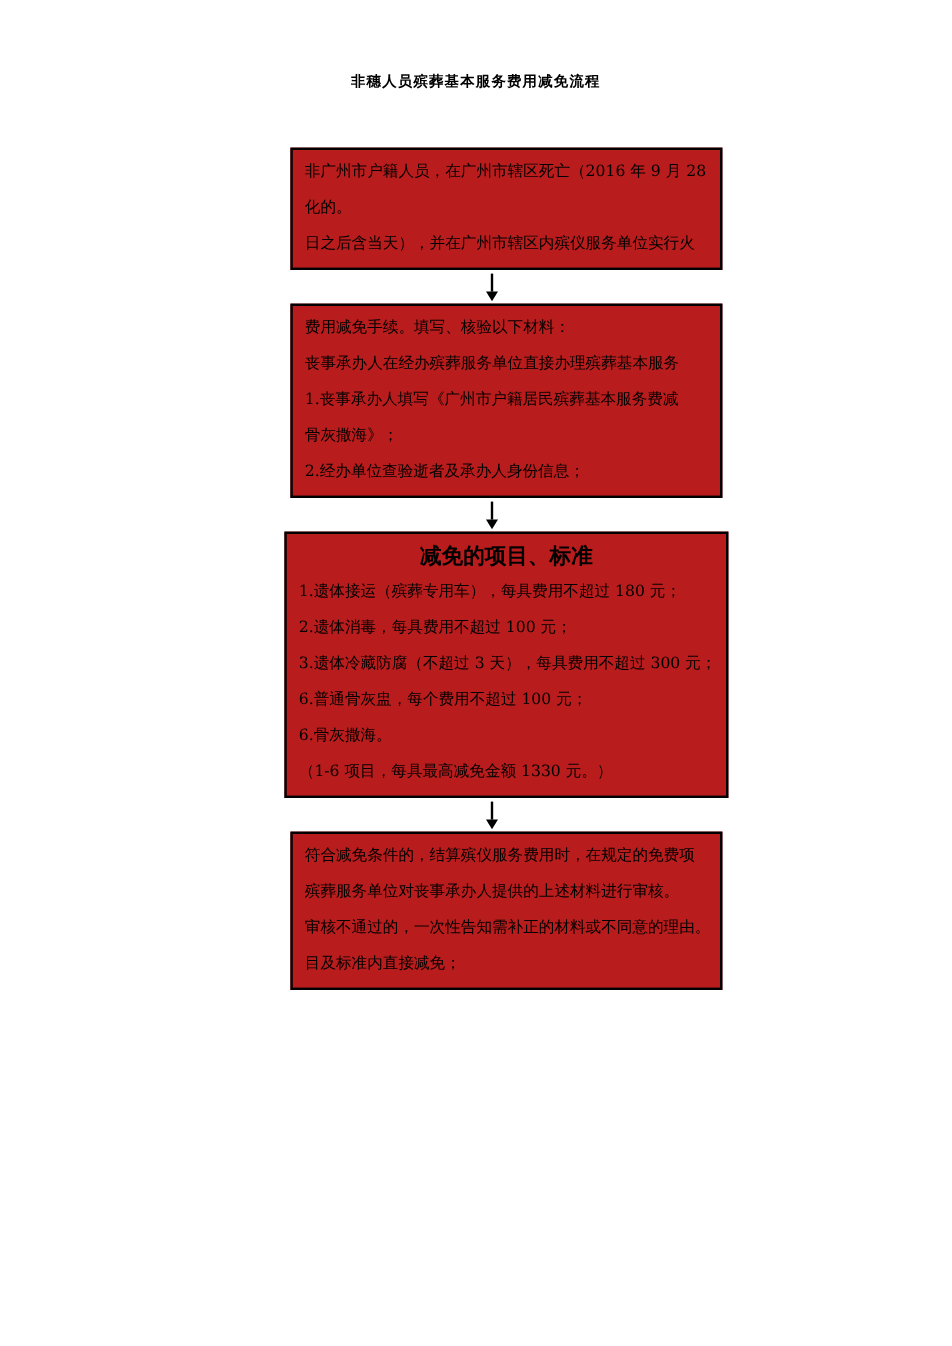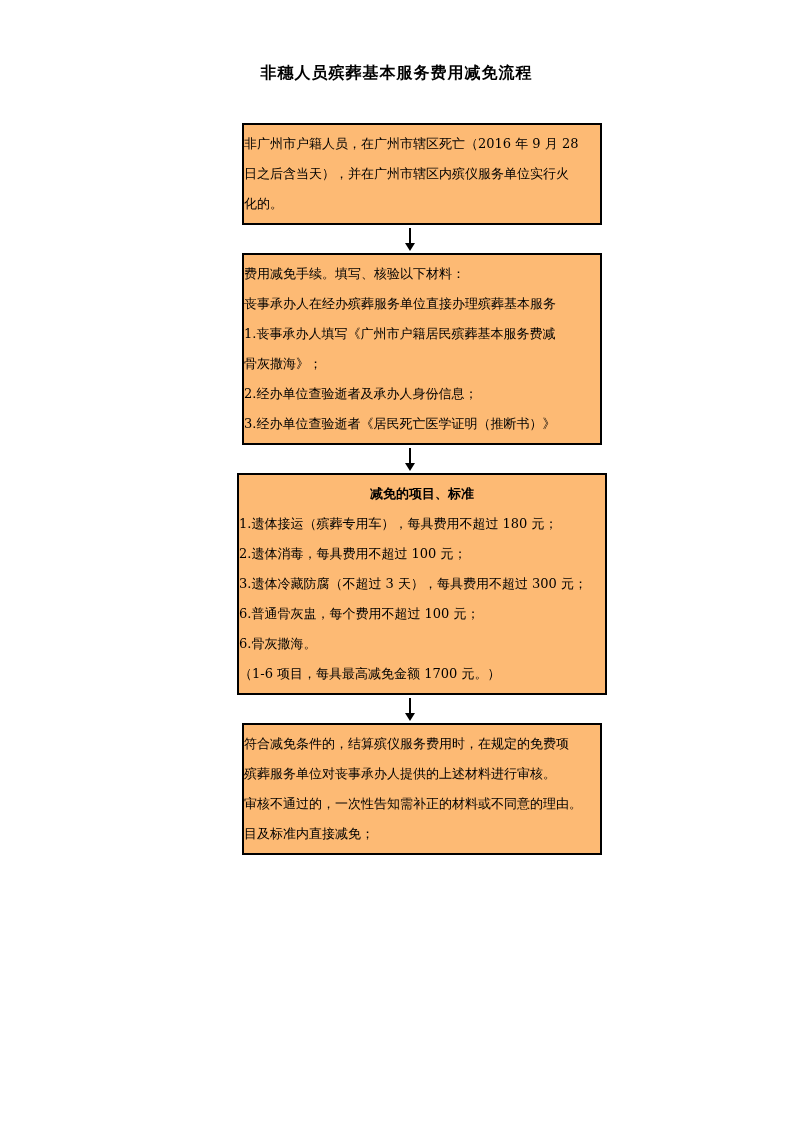--- a/index.html
+++ b/index.html
@@ -11,49 +11,49 @@
     font-family: "DejaVu Serif", "Liberation Serif", serif;
     color: #000000;
     overflow: hidden;
   }
   .doc-title {
     position: absolute;
     top: 52px;
     left: 0;
     width: 100%;
     text-align: center;
-    font-size: 16px;
+    font-size: 12px;
     font-weight: bold;
     letter-spacing: 1px;
   }
   .flow {
     position: absolute;
     left: 242px;
     top: 123px;
     width: 360px;
   }
   .fbox {
     box-sizing: border-box;
     width: 100%;
     border: 2px solid #000000;
-    padding: 4px 0;
+    padding: 4px 10px;
     font-size: 13px;
-    background: #fdba74;
+    background: #b91c1c;
   }
   .fbox .line {
     line-height: 30px;
     height: 30px;
     white-space: nowrap;
   }
   .fbox .heading {
     line-height: 30px;
     height: 30px;
     text-align: center;
     font-weight: bold;
-    font-size: 13px;
+    font-size: 18px;
     white-space: nowrap;
   }
   .fbox.wide {
     width: calc(100% + 10px);
     margin-left: -5px;
   }
   .arrow-gap {
     height: 28px;
     display: flex;
     flex-direction: column;
@@ -76,51 +76,50 @@
 </style>
 </head>
 <body>
 
 <h1 class="doc-title">非穗人员殡葬基本服务费用减免流程</h1>
 
 <div class="flow">
 
   <div class="fbox">
     <div class="line">非广州市户籍人员，在广州市辖区死亡（2016 年 9 月 28</div>
+    <div class="line">化的。</div>
     <div class="line">日之后含当天），并在广州市辖区内殡仪服务单位实行火</div>
-    <div class="line">化的。</div>
   </div>
 
   <div class="arrow-gap">
     <div class="arrow-line"></div>
     <div class="arrow-head"></div>
   </div>
 
   <div class="fbox">
     <div class="line">费用减免手续。填写、核验以下材料：</div>
     <div class="line">丧事承办人在经办殡葬服务单位直接办理殡葬基本服务</div>
     <div class="line">1.丧事承办人填写《广州市户籍居民殡葬基本服务费减</div>
     <div class="line">骨灰撒海》；</div>
     <div class="line">2.经办单位查验逝者及承办人身份信息；</div>
-    <div class="line">3.经办单位查验逝者《居民死亡医学证明（推断书）》</div>
   </div>
 
   <div class="arrow-gap">
     <div class="arrow-line"></div>
     <div class="arrow-head"></div>
   </div>
 
   <div class="fbox wide">
     <div class="heading">减免的项目、标准</div>
     <div class="line">1.遗体接运（殡葬专用车），每具费用不超过 180 元；</div>
     <div class="line">2.遗体消毒，每具费用不超过 100 元；</div>
     <div class="line">3.遗体冷藏防腐（不超过 3 天），每具费用不超过 300 元；</div>
     <div class="line">6.普通骨灰盅，每个费用不超过 100 元；</div>
     <div class="line">6.骨灰撒海。</div>
-    <div class="line">（1-6 项目，每具最高减免金额 1700 元。）</div>
+    <div class="line">（1-6 项目，每具最高减免金额 1330 元。）</div>
   </div>
 
   <div class="arrow-gap">
     <div class="arrow-line"></div>
     <div class="arrow-head"></div>
   </div>
 
   <div class="fbox">
     <div class="line">符合减免条件的，结算殡仪服务费用时，在规定的免费项</div>
     <div class="line">殡葬服务单位对丧事承办人提供的上述材料进行审核。</div>

